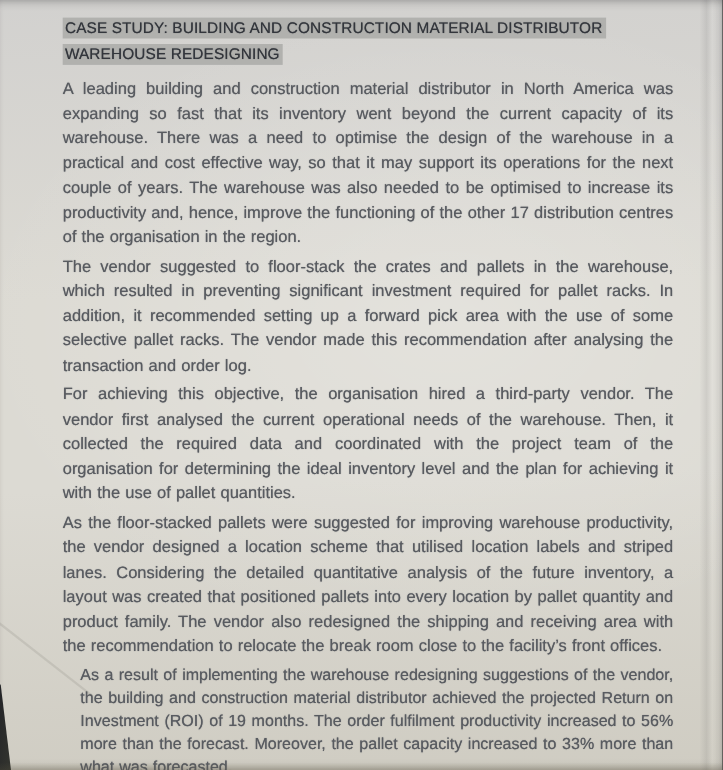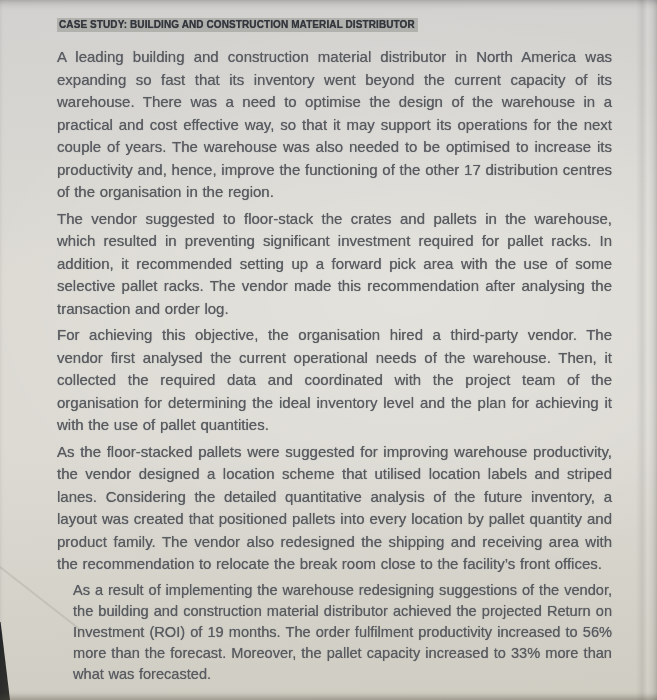--- a/index.html
+++ b/index.html
@@ -22,22 +22,22 @@
     font-family: "Liberation Sans", "DejaVu Sans", sans-serif;
   }
   .page-content {
     position: absolute;
     left: 57px;
     top: 13px;
     width: 555px;
   }
   .doc-title {
     margin: 0 0 9px 0;
-    font-size: 10px;
-    font-weight: bold;
+    font-size: 14px;
+    font-weight: normal;
     line-height: 24px;
     letter-spacing: 0.1px;
     color: var(--heading-text);
   }
   .doc-title .hl {
     background: var(--heading-highlight);
     padding: 1px 3px 2px 2px;
     box-decoration-break: clone;
     text-shadow: 0 0 0.7px rgba(51,54,60,0.85);
   }
@@ -98,21 +98,21 @@
     background: linear-gradient(180deg, rgba(90,85,65,0.0), rgba(90,85,65,0.22));
   }
 </style>
 </head>
 <body>
 
 <div class="photo" style="--paper: #dcdad3; --paper-top: #d2d1cf; --paper-bottom: #cfccc2; --body-text: #585b60; --heading-text: #33363c; --heading-highlight: #b1b1ae;">
 
   <div class="page-content">
 
-    <h1 class="doc-title"><span class="hl">CASE STUDY: BUILDING AND CONSTRUCTION MATERIAL DISTRIBUTOR</span><br></h1>
+    <h1 class="doc-title"><span class="hl">CASE STUDY: BUILDING AND CONSTRUCTION MATERIAL DISTRIBUTOR</span><br><span class="hl">WAREHOUSE REDESIGNING</span></h1>
 
     <p class="body-para">A leading building and construction material distributor in North America was expanding so fast that its inventory went beyond the current capacity of its warehouse. There was a need to optimise the design of the warehouse in a practical and cost effective way, so that it may support its operations for the next couple of years. The warehouse was also needed to be optimised to increase its productivity and, hence, improve the functioning of the other 17 distribution centres of the organisation in the region.</p>
 
     <p class="body-para">The vendor suggested to floor-stack the crates and pallets in the warehouse, which resulted in preventing significant investment required for pallet racks. In addition, it recommended setting up a forward pick area with the use of some selective pallet racks. The vendor made this recommendation after analysing the transaction and order log.</p>
 
     <p class="body-para">For achieving this objective, the organisation hired a third-party vendor. The vendor first analysed the current operational needs of the warehouse. Then, it collected the required data and coordinated with the project team of the organisation for determining the ideal inventory level and the plan for achieving it with the use of pallet quantities.</p>
 
     <p class="body-para">As the floor-stacked pallets were suggested for improving warehouse productivity, the vendor designed a location scheme that utilised location labels and striped lanes. Considering the detailed quantitative analysis of the future inventory, a layout was created that positioned pallets into every location by pallet quantity and product family. The vendor also redesigned the shipping and receiving area with the recommendation to relocate the break room close to the facility’s front offices.</p>
 
     <p class="body-para last">As a result of implementing the warehouse redesigning suggestions of the vendor, the building and construction material distributor achieved the projected Return on Investment (ROI) of 19 months. The order fulfilment productivity increased to 56% more than the forecast. Moreover, the pallet capacity increased to 33% more than what was forecasted.</p>

